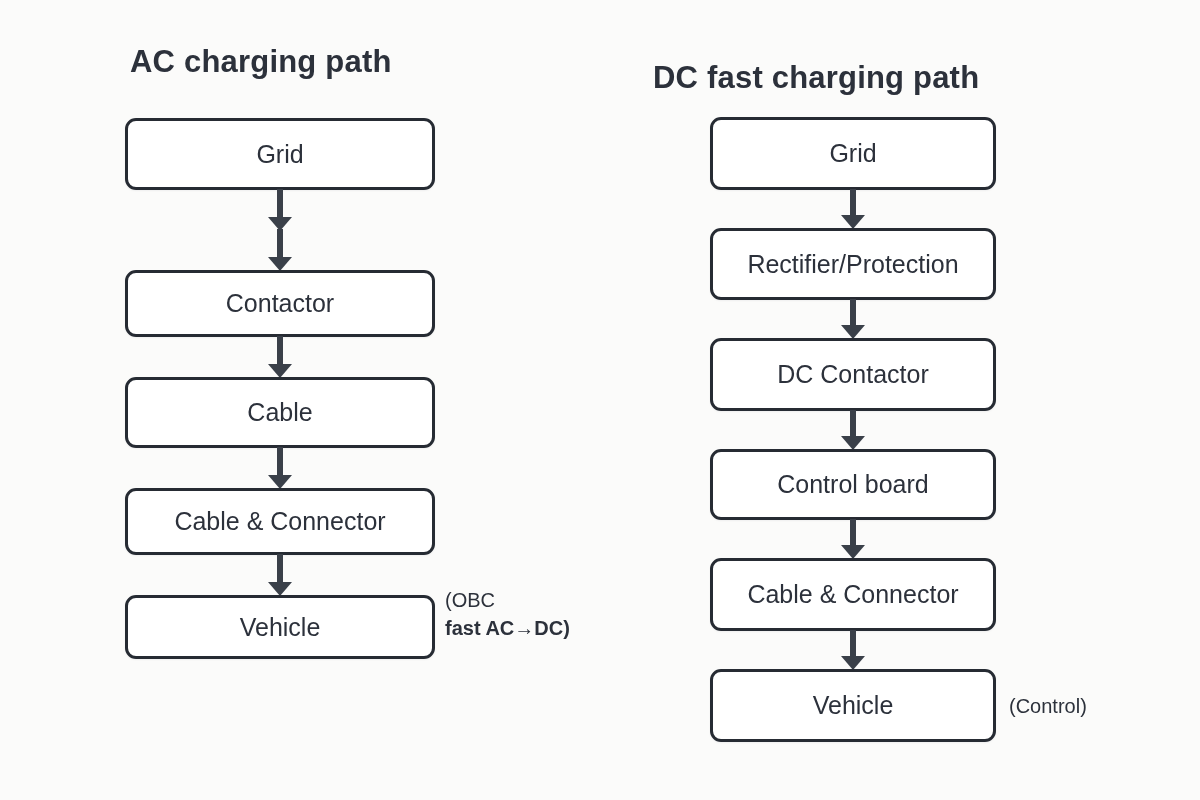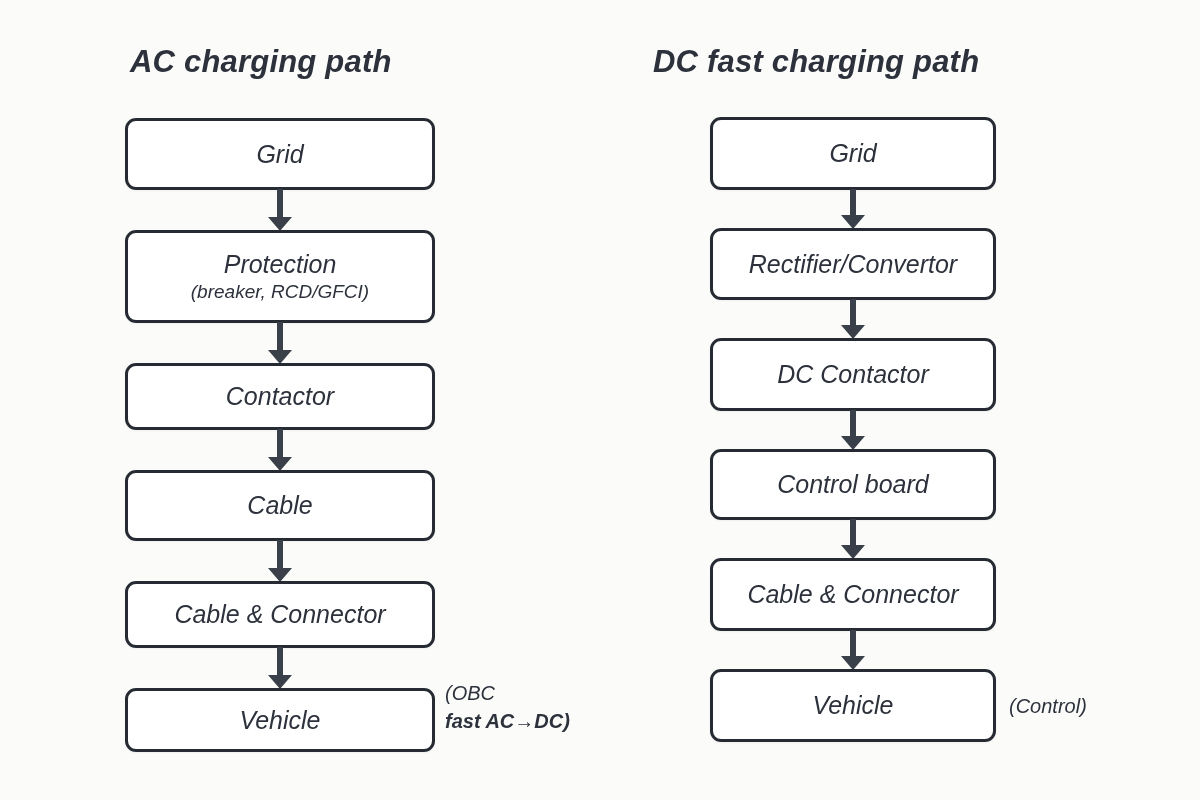--- a/index.html
+++ b/index.html
@@ -10,33 +10,33 @@
     --box-fill:#ffffff;
   }
   *{box-sizing:border-box;margin:0;padding:0;}
   html,body{width:1200px;height:800px;}
   body{
     background:var(--page-bg);
     font-family:"Liberation Sans", sans-serif;
     color:var(--ink);
     overflow:hidden;
   }
-  .canvas{position:relative;width:948px;height:800px;font-style:italic;}
+  .canvas{position:relative;width:948px;height:800px;}
 
   .title{
     position:absolute;
     font-size:31px;
     font-weight:700;
     line-height:1.15;
     letter-spacing:.2px;
     color:var(--ink);
     white-space:nowrap;
   }
   .title-ac{left:130px;top:44px;}
-  .title-dc{left:653px;top:44px;}
+  .title-dc{left:653px;top:60px;}
 
   .col{
     position:absolute;
     display:flex;
     flex-direction:column;
   }
   .col-ac{left:125px;top:118px;width:310px;}
   .col-dc{left:710px;top:117px;width:286px;}
 
   .node{
@@ -106,24 +106,20 @@
 
     <div class="node h72">
       <span class="label">Grid</span>
     </div>
 
     <div class="arrow a40">
         <span class="stem"></span>
         <span class="head"></span>
       </div>
 
-    <div class="node h93">
-      <span class="label">Protection</span>
-      <span class="sublabel">(breaker, RCD/GFCI)</span>
-    </div>
 
     <div class="arrow a40">
         <span class="stem"></span>
         <span class="head"></span>
       </div>
 
     <div class="node h67">
       <span class="label">Contactor</span>
     </div>
 
@@ -165,21 +161,21 @@
     <div class="node h73">
       <span class="label">Grid</span>
     </div>
 
     <div class="arrow a38">
         <span class="stem"></span>
         <span class="head"></span>
       </div>
 
     <div class="node h72">
-      <span class="label">Rectifier/Convertor</span>
+      <span class="label">Rectifier/Protection</span>
     </div>
 
     <div class="arrow a38">
         <span class="stem"></span>
         <span class="head"></span>
       </div>
 
     <div class="node h73">
       <span class="label">DC Contactor</span>
     </div>

